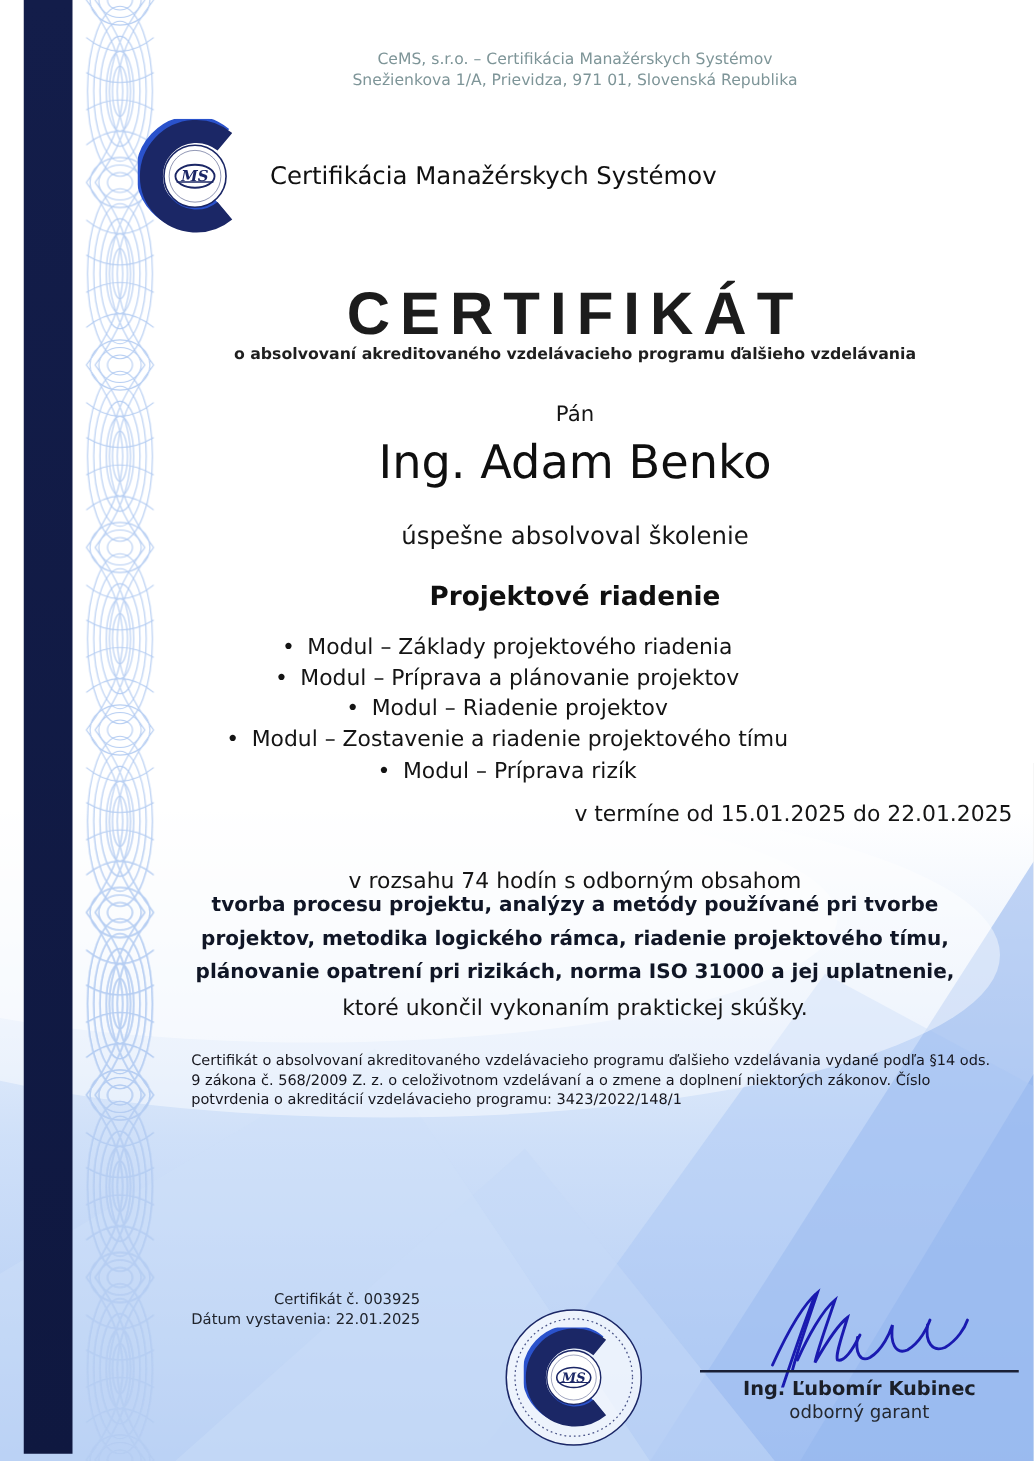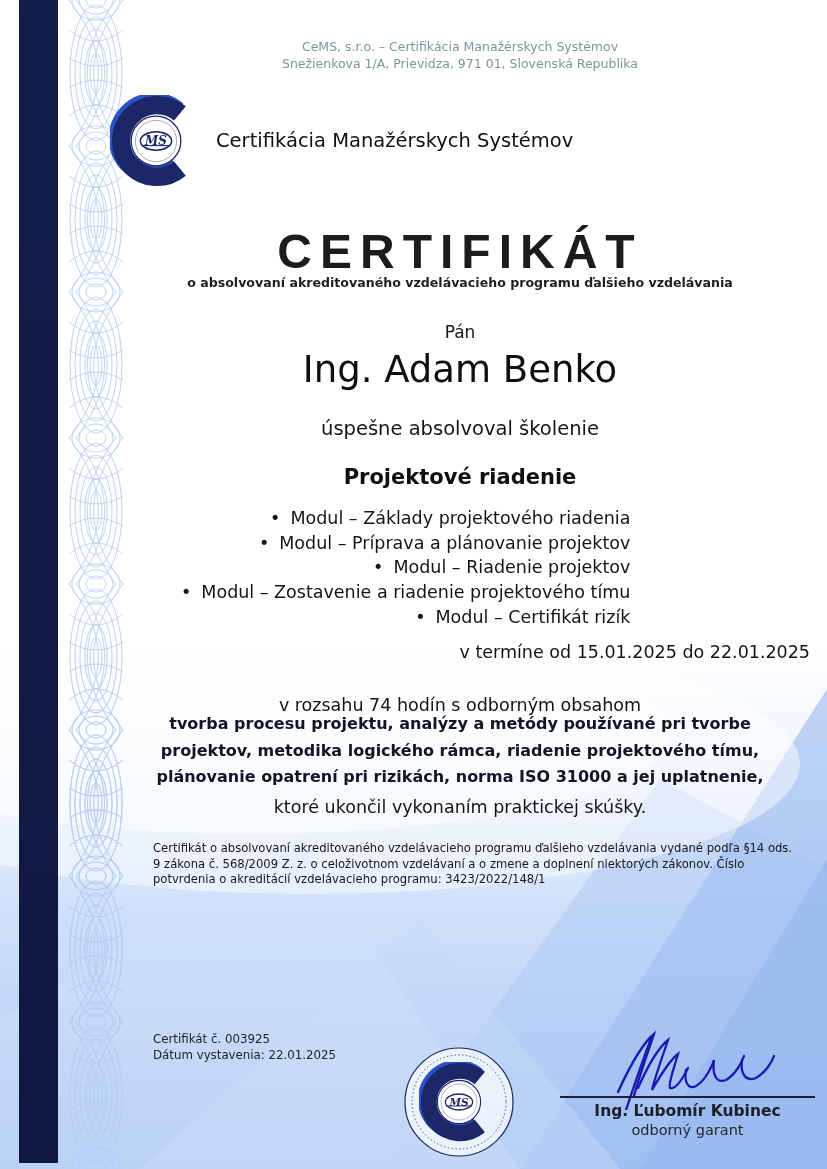--- a/index.html
+++ b/index.html
@@ -29,30 +29,30 @@
   .logo-row { top:95px; display:flex; align-items:center; gap:14px; }
   .logo-text { text-align:left; font-size:19.5px; line-height:26.5px; color:#101010; }
   .logo-line::first-letter { font-weight:700; }
   .cert-title { top:224px; font-family:"Liberation Sans", sans-serif; font-weight:700;
     font-size:48px; letter-spacing:8px; color:#1c1c1c; }
   .cert-subtitle { top:275px; font-size:12.6px; color:#1f1f1f;font-weight:bold; }
   .salutation { top:322px; font-size:17px; color:#151515; }
   .recipient { top:348px; font-size:37px; font-weight:400; color:#0f0f0f; }
   .completion { top:417px; font-size:19.5px; color:#151515; }
   .course { top:465px; font-size:21px; font-weight:700; color:#101010; }
-  .modules { top:506px; left:181px; text-align:right; }
+  .modules { top:506px; left:181px; text-align:center; }
   .module { font-size:17.5px; line-height:24.7px; color:#141414; }
   .module .bullet::before { content:"•"; margin-right:10px; }
   .term { top:642px; font-size:17.5px; color:#141414;text-align:right; }
   .scope { top:695px; font-size:17.5px; color:#141414; }
   .course-content { top:711px; font-size:16px; font-weight:700; line-height:26.5px; color:#101626; }
   .closing { top:797px; font-size:17.5px; color:#141414; }
   .legal { top:841px; left:153px; width:640px; text-align:left; font-size:11.6px;
     line-height:15.6px; color:#16161d; }
-  .footer-left { top:1032px; left:153px; text-align:left; font-size:11.8px;
+  .footer-left { top:1032px; left:153px; text-align:right; font-size:11.8px;
     line-height:15.8px; color:#20242c; }
   .stamp { top:1043px; left:402px; }
   .sig-curve { top:1026px; left:588px; }
   .sig-line { top:1096px; left:560px; width:255px; height:2px; background:#1a2036; }
   .sig-name { top:1102px; left:560px; width:255px; text-align:center;
     font-size:15.5px; font-weight:700; color:#1b1f28; }
   .sig-role { top:1122px; left:560px; width:255px; text-align:center;
     font-size:14.5px; color:#24282f; }
 </style>
 </head>
@@ -150,21 +150,21 @@
     <div class="abs ctr recipient">Ing. Adam Benko</div>
     <div class="abs ctr completion">úspešne absolvoval školenie</div>
 
     <div class="abs ctr course">Projektové riadenie</div>
 
     <div class="abs modules">
       <div class="module"><span class="bullet"></span><span>Modul – Základy projektového riadenia</span></div>
       <div class="module"><span class="bullet"></span><span>Modul – Príprava a plánovanie projektov</span></div>
       <div class="module"><span class="bullet"></span><span>Modul – Riadenie projektov</span></div>
       <div class="module"><span class="bullet"></span><span>Modul – Zostavenie a riadenie projektového tímu</span></div>
-      <div class="module"><span class="bullet"></span><span>Modul – Certifikát rizík</span></div>
+      <div class="module"><span class="bullet"></span><span>Modul – Príprava rizík</span></div>
     </div>
 
     <div class="abs ctr term">v termíne od 15.01.2025 do 22.01.2025</div>
     <div class="abs ctr scope">v rozsahu 74 hodín s odborným obsahom</div>
 
     <div class="abs ctr course-content">
       <div>tvorba procesu projektu, analýzy a metódy používané pri tvorbe</div>
       <div>projektov, metodika logického rámca, riadenie projektového tímu,</div>
       <div>plánovanie opatrení pri rizikách, norma ISO 31000 a jej uplatnenie,</div>
     </div>

